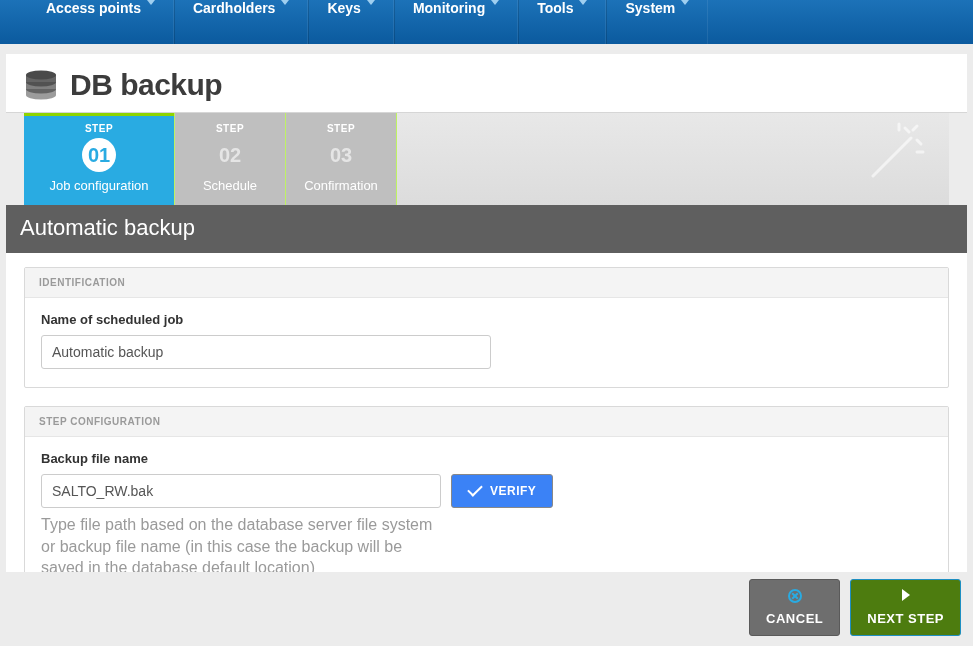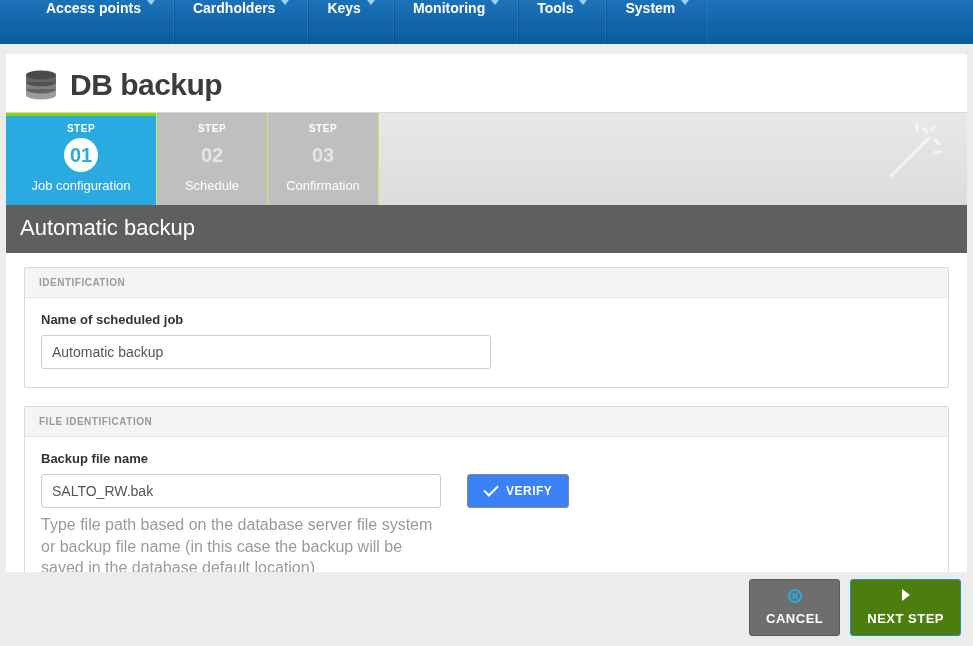--- a/index.html
+++ b/index.html
@@ -50,21 +50,21 @@
       font-size: 30px;
       font-weight: bold;
       color: #3c3c3c;
       margin-left: 12px;
       letter-spacing: -0.5px;
     }
     .db-icon svg { display:block; }
     
     .wizard {
       display: flex;
-      margin: 0 6px;
+      margin: 0 24px;
       background: #bef264;
       position: relative;
     }
     .accent-line {
       position:absolute; top:0; left:0; height:3px; width:150px; background:#8fd400;
     }
     .wizard-step {
       width: 110px;
       background: #bfbfbf;
       color: #fff;
@@ -137,21 +137,21 @@
     }
     .text-input {
       width: 450px;
       height: 34px;
       border: 1px solid #ccc;
       border-radius: 3px;
       padding: 0 10px;
       font-size: 14px;
       color: #555;
     }
-    .row-inline { display:flex; align-items:flex-end; gap:26px; }
+    .row-inline { display:flex; align-items:flex-end; gap:10px; }
     .verify-btn {
       background: #3b82f6;
       border: 1px solid #888;
       border-radius: 3px;
       color: #fff;
       font-size: 12px;
       font-weight: bold;
       padding: 9px 16px;
       display:flex; align-items:center; gap:8px;
       cursor: pointer;
@@ -312,21 +312,21 @@
 
   <div class="panel">
     <div class="panel-header">IDENTIFICATION</div>
     <div class="panel-body">
       <div class="field-label">Name of scheduled job</div>
       <input class="text-input" type="text" value="Automatic backup" style="">
     </div>
   </div>
 
   <div class="panel">
-    <div class="panel-header">FILE IDENTIFICATION</div>
+    <div class="panel-header">STEP CONFIGURATION</div>
     <div class="panel-body">
       <div class="field-label">Backup file name</div>
       <div class="row-inline">
         <input class="text-input file-input" type="text" value="SALTO_RW.bak" style="">
         <button class="verify-btn">
           <span class="check-mark"></span>
           <span>VERIFY</span>
         </button>
       </div>
       <div class="help-text">Type file path based on the database server file system or backup file name (in this case the backup will be saved in the database default location)</div>

